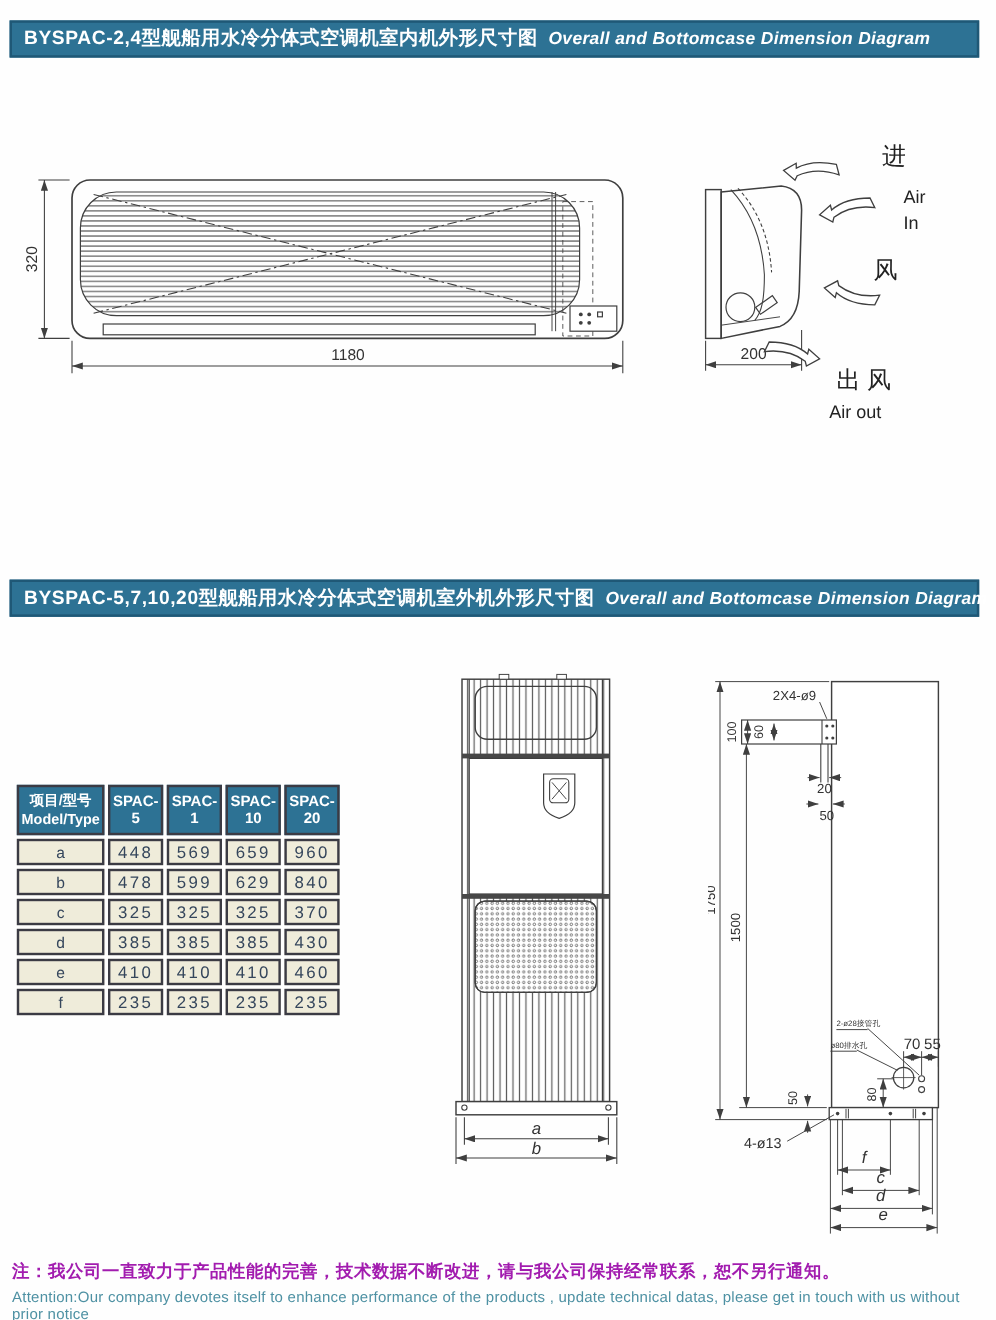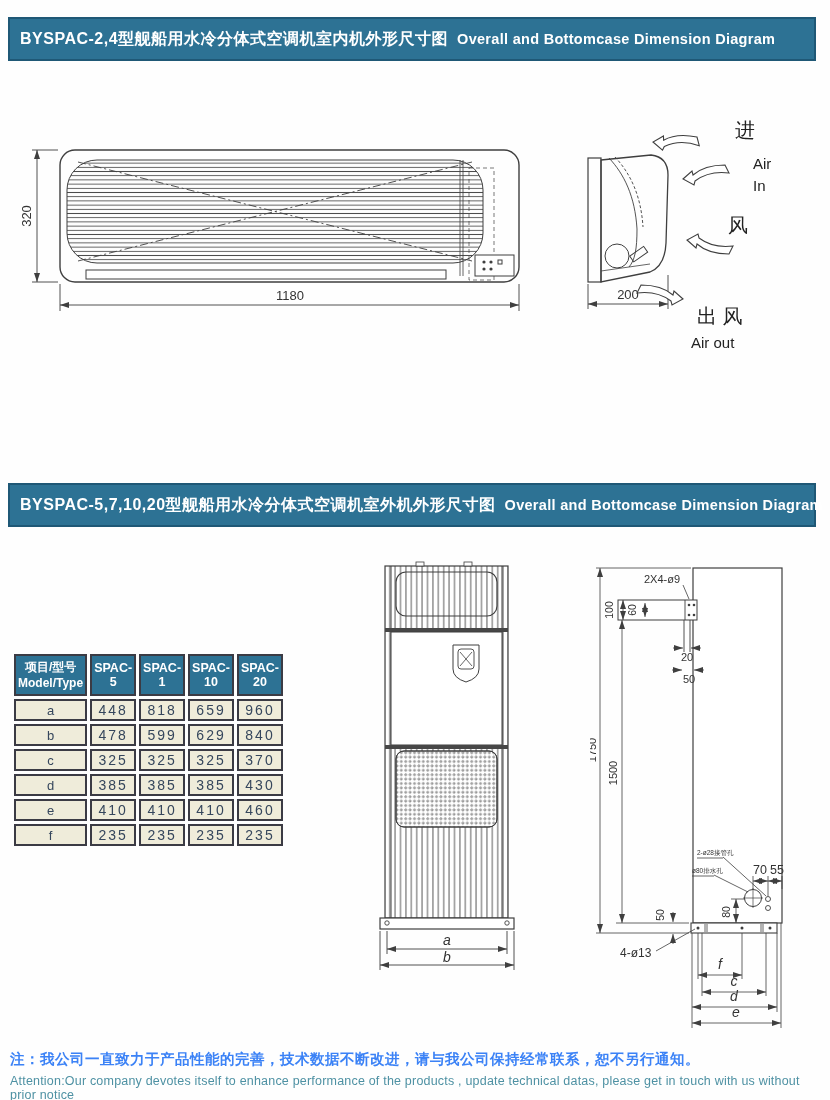--- a/index.html
+++ b/index.html
@@ -1,33 +1,33 @@
 <!DOCTYPE html>
 <html><head>
 <meta charset="utf-8">
 <style>
   html,body{margin:0;padding:0;}
   body{width:830px;height:1100px;background:#ffffff;font-family:"Liberation Sans",sans-serif;}
   .page{position:relative;width:830px;height:1100px;background:#fefefe;overflow:hidden;}
   .abs{position:absolute;}
   .section-bar{
-    position:absolute;left:8px;width:808px;height:44px;box-sizing:border-box;
+    position:absolute;left:8px;width:808px;height:31px;box-sizing:border-box;
     background:#2d7294;border:2px solid #1f5876;color:#ffffff;
     display:flex;align-items:center;padding:0 10px;gap:9px;white-space:nowrap;
   }
   .bar-zh{font-size:16px;font-weight:bold;letter-spacing:0.5px;}
-  .bar-en{font-size:14.5px;font-weight:bold;letter-spacing:0.3px;}
+  .bar-en{font-size:14.5px;font-weight:bold;letter-spacing:0.3px;font-style:italic;}
   .spec-table{position:absolute;left:11px;top:651px;border-spacing:3px;}
   .spec-table th,.spec-table td{border:2px solid #3b3b44;box-sizing:border-box;}
   .spec-table th{background:#2d7294;color:#fff;font-weight:bold;font-size:12.5px;width:40px;height:42px;padding:0 2px;text-align:center;}
   .spec-table th.th-first{width:66px;font-size:12px;line-height:1.35;}
   .spec-table td{background:#efecda;color:#35465c;text-align:center;font-size:14px;letter-spacing:2px;height:21px;padding:1px 0;}
   .spec-table td.row-label{letter-spacing:0;font-size:13px;}
   .footer{position:absolute;left:10px;top:1050px;width:814px;}
-  .f-zh{color:#3b82f6;font-size:14.5px;font-weight:bold;letter-spacing:0.5px;}
+  .f-zh{color:#a21caf;font-size:14.5px;font-weight:bold;letter-spacing:0.5px;}
   .f-en{color:#4e91a3;font-size:12.5px;margin-top:5px;letter-spacing:0.2px;}
   svg text{font-family:"Liberation Sans",sans-serif;}
 </style>
 </head>
 <body>
 
 <div class="page">
 
   <svg width="0" height="0" style="position:absolute" aria-hidden="true">
     <defs>
@@ -134,21 +134,21 @@
         <th>SPAC-5</th>
         <th>SPAC-1</th>
         <th>SPAC-10</th>
         <th>SPAC-20</th>
       </tr>
     </thead>
     <tbody>
       <tr>
         <td class="row-label">a</td>
         <td>448</td>
-        <td>818</td>
+        <td>569</td>
         <td>659</td>
         <td>960</td>
       </tr>
       <tr>
         <td class="row-label">b</td>
         <td>478</td>
         <td>599</td>
         <td>629</td>
         <td>840</td>
       </tr>

